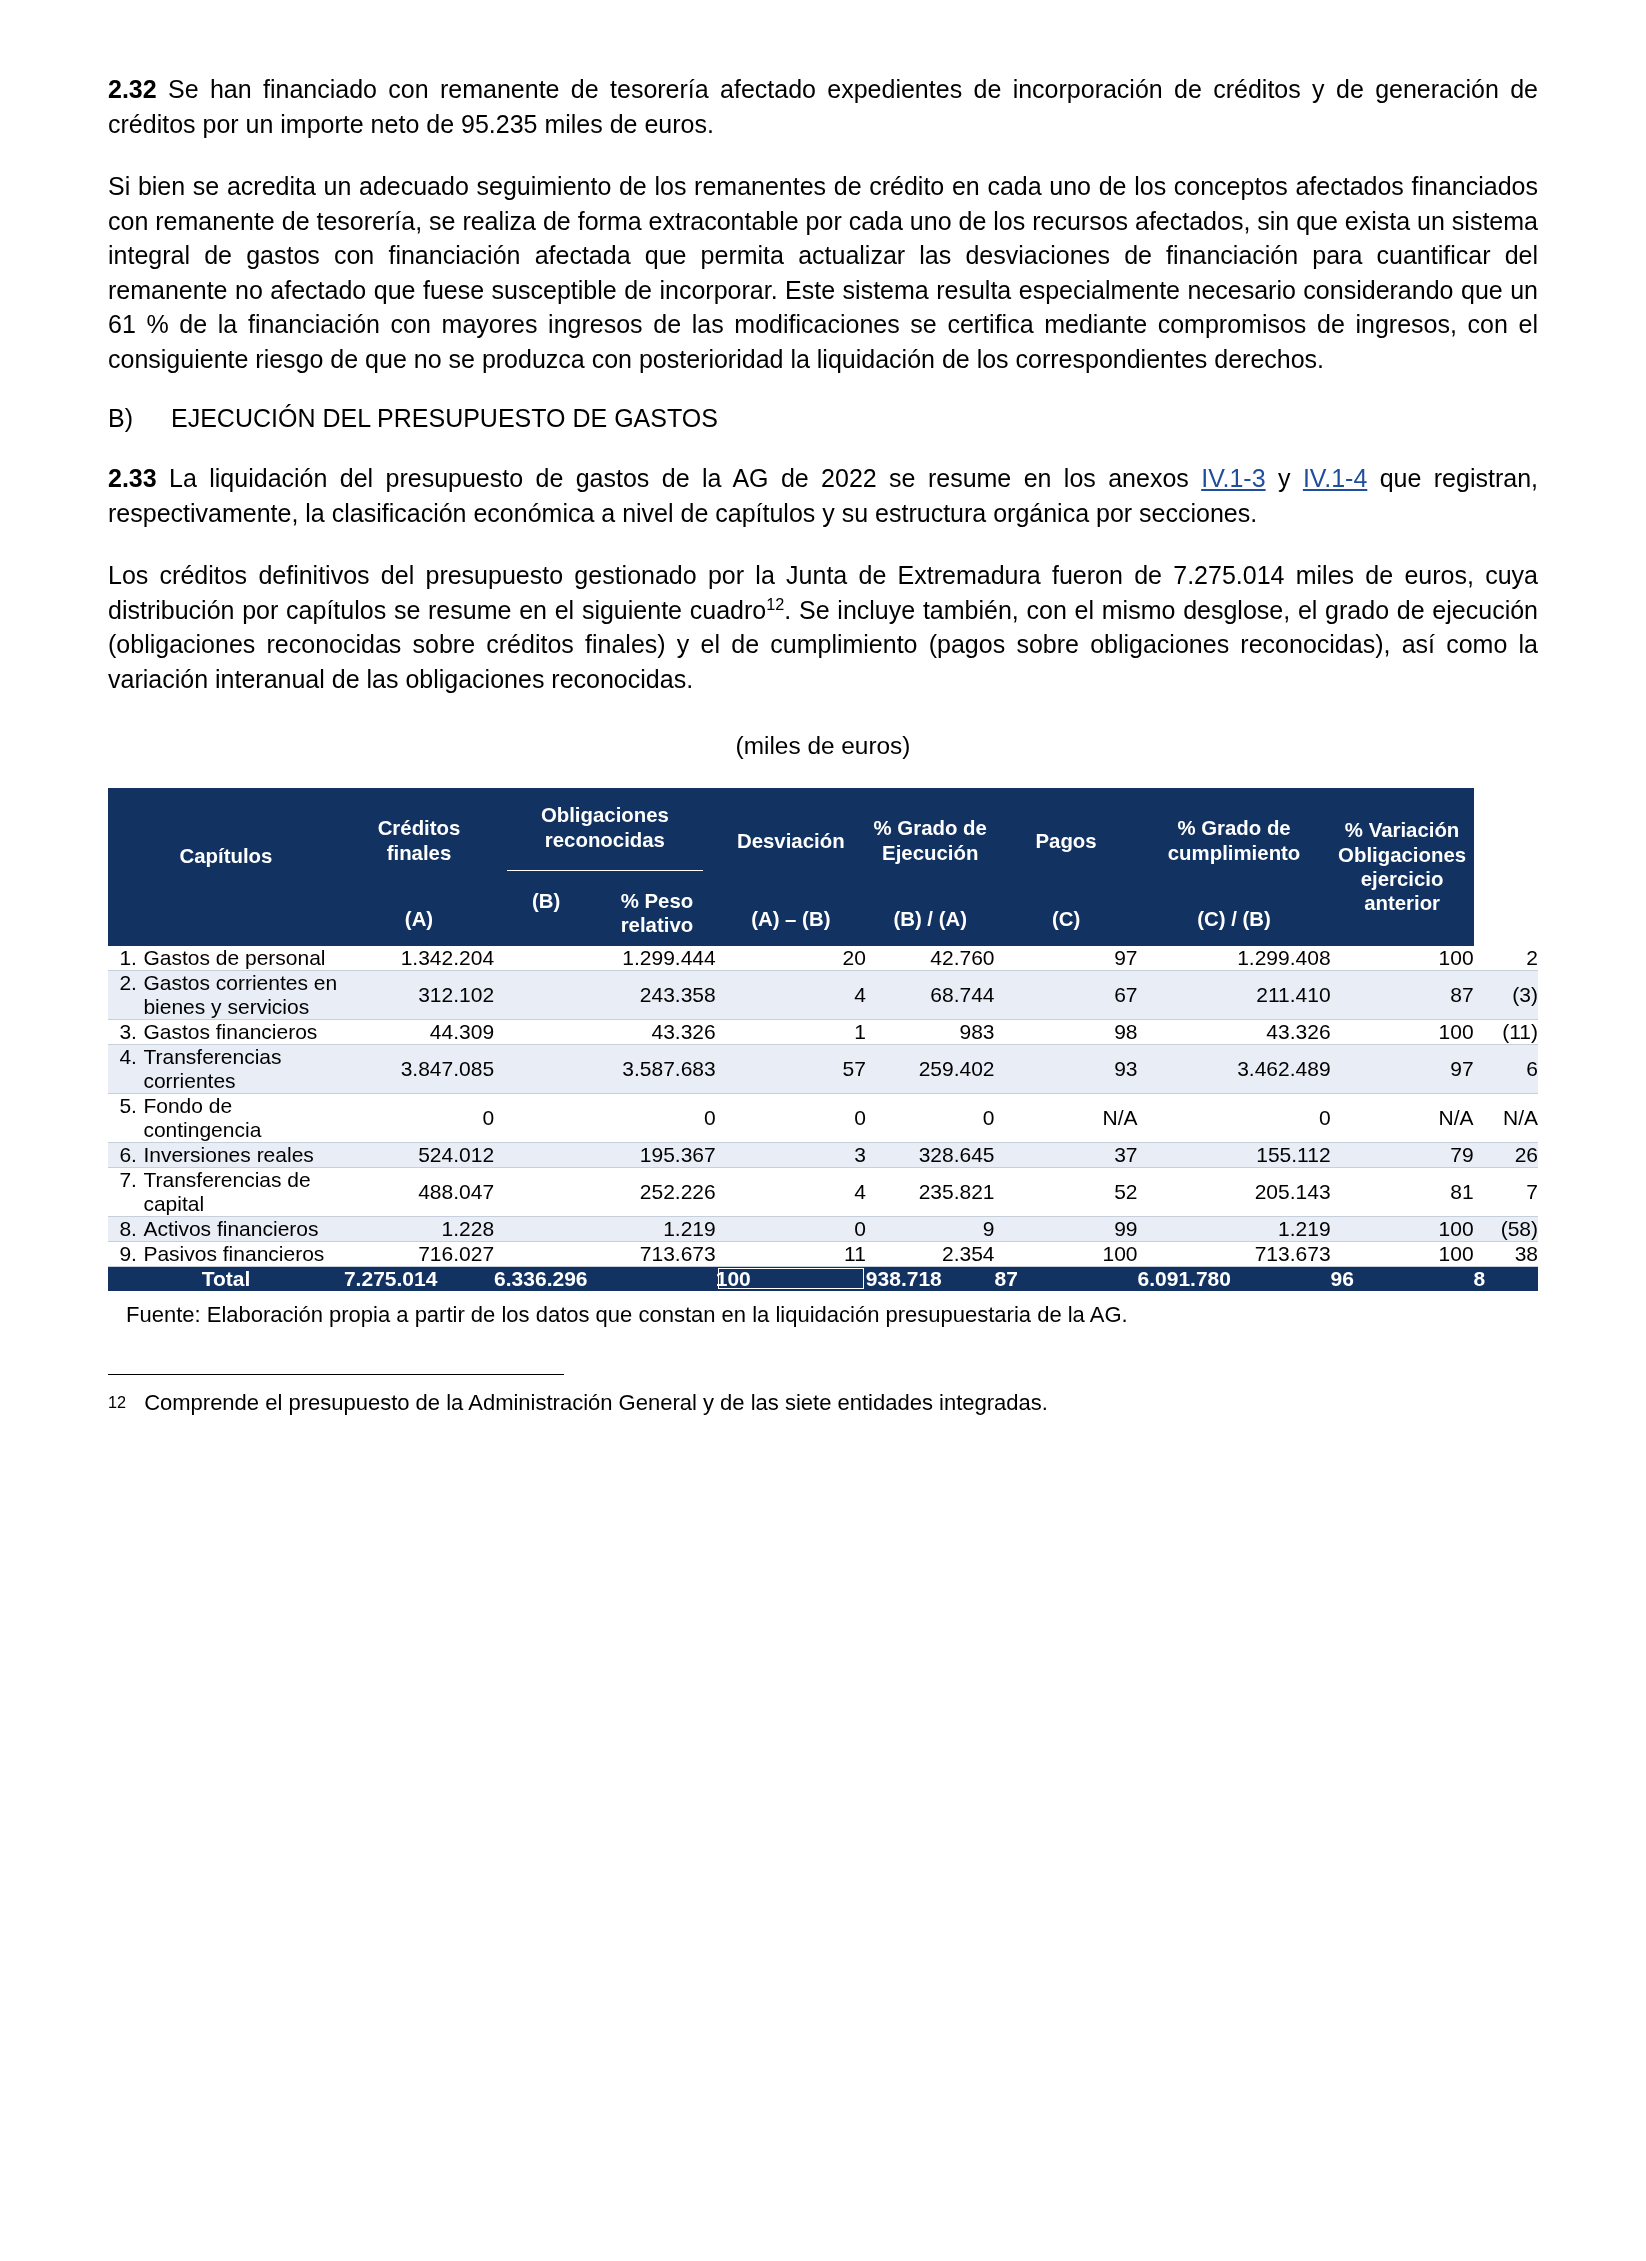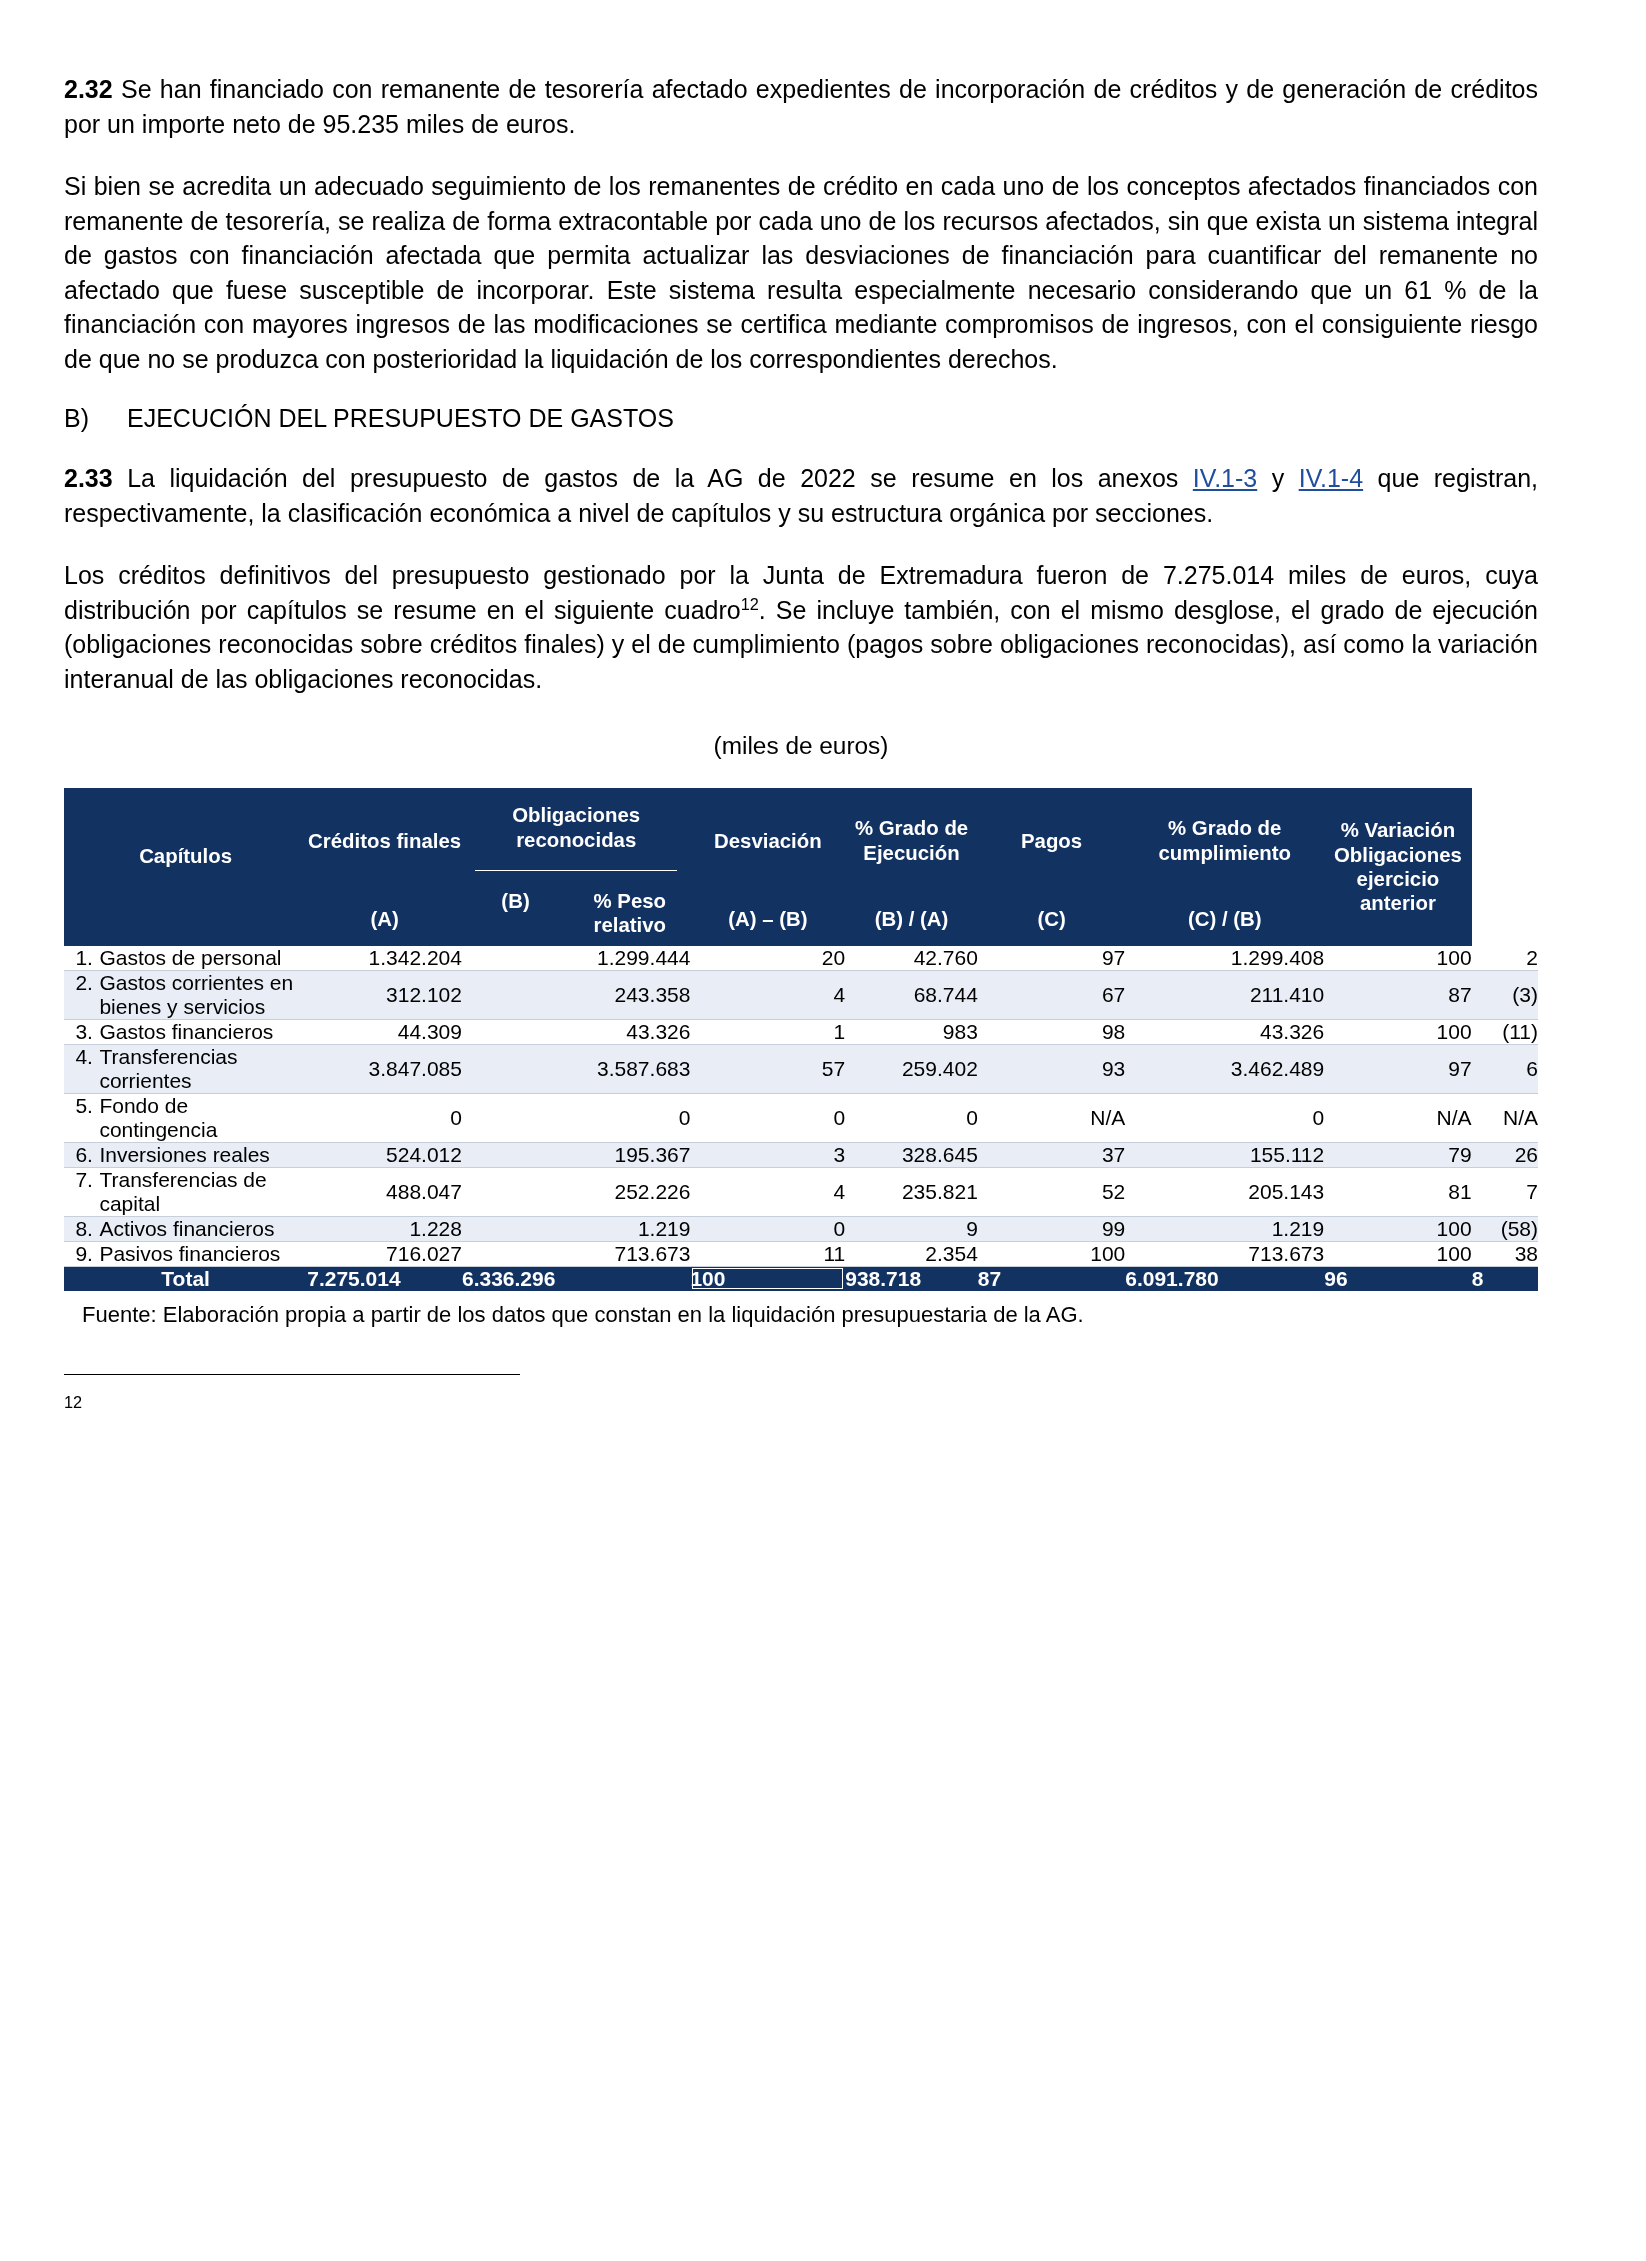--- a/index.html
+++ b/index.html
@@ -8,21 +8,21 @@
     background: #ffffff;
   }
   body {
     font-family: "Liberation Sans", sans-serif;
     color: #000000;
   }
   .page {
     width: 1646px;
     min-height: 2261px;
     box-sizing: border-box;
-    padding: 72px 108px 49px 64px;
+    padding: 72px 108px 49px 108px;
     position: relative;
     background: #ffffff;
   }
   p {
     margin: 0 0 28px 0;
     font-size: 25px;
     line-height: 1.38;
     text-align: justify;
     text-justify: inter-word;
   }
@@ -382,17 +382,18 @@
       </tr>
     </tfoot>
   </table>
 
   <div class="fuente">Fuente: Elaboración propia a partir de los datos que constan en la liquidación presupuestaria de la AG.</div>
 
   <div class="footnote-area">
     <hr class="footnote-rule">
     <div class="footnote">
       <span class="fn-num">12</span>
+      <span>Comprende el presupuesto de la Administración General y de las siete entidades integradas.</span>
     </div>
   </div>
 
 </div>
 
 
 </body></html>

